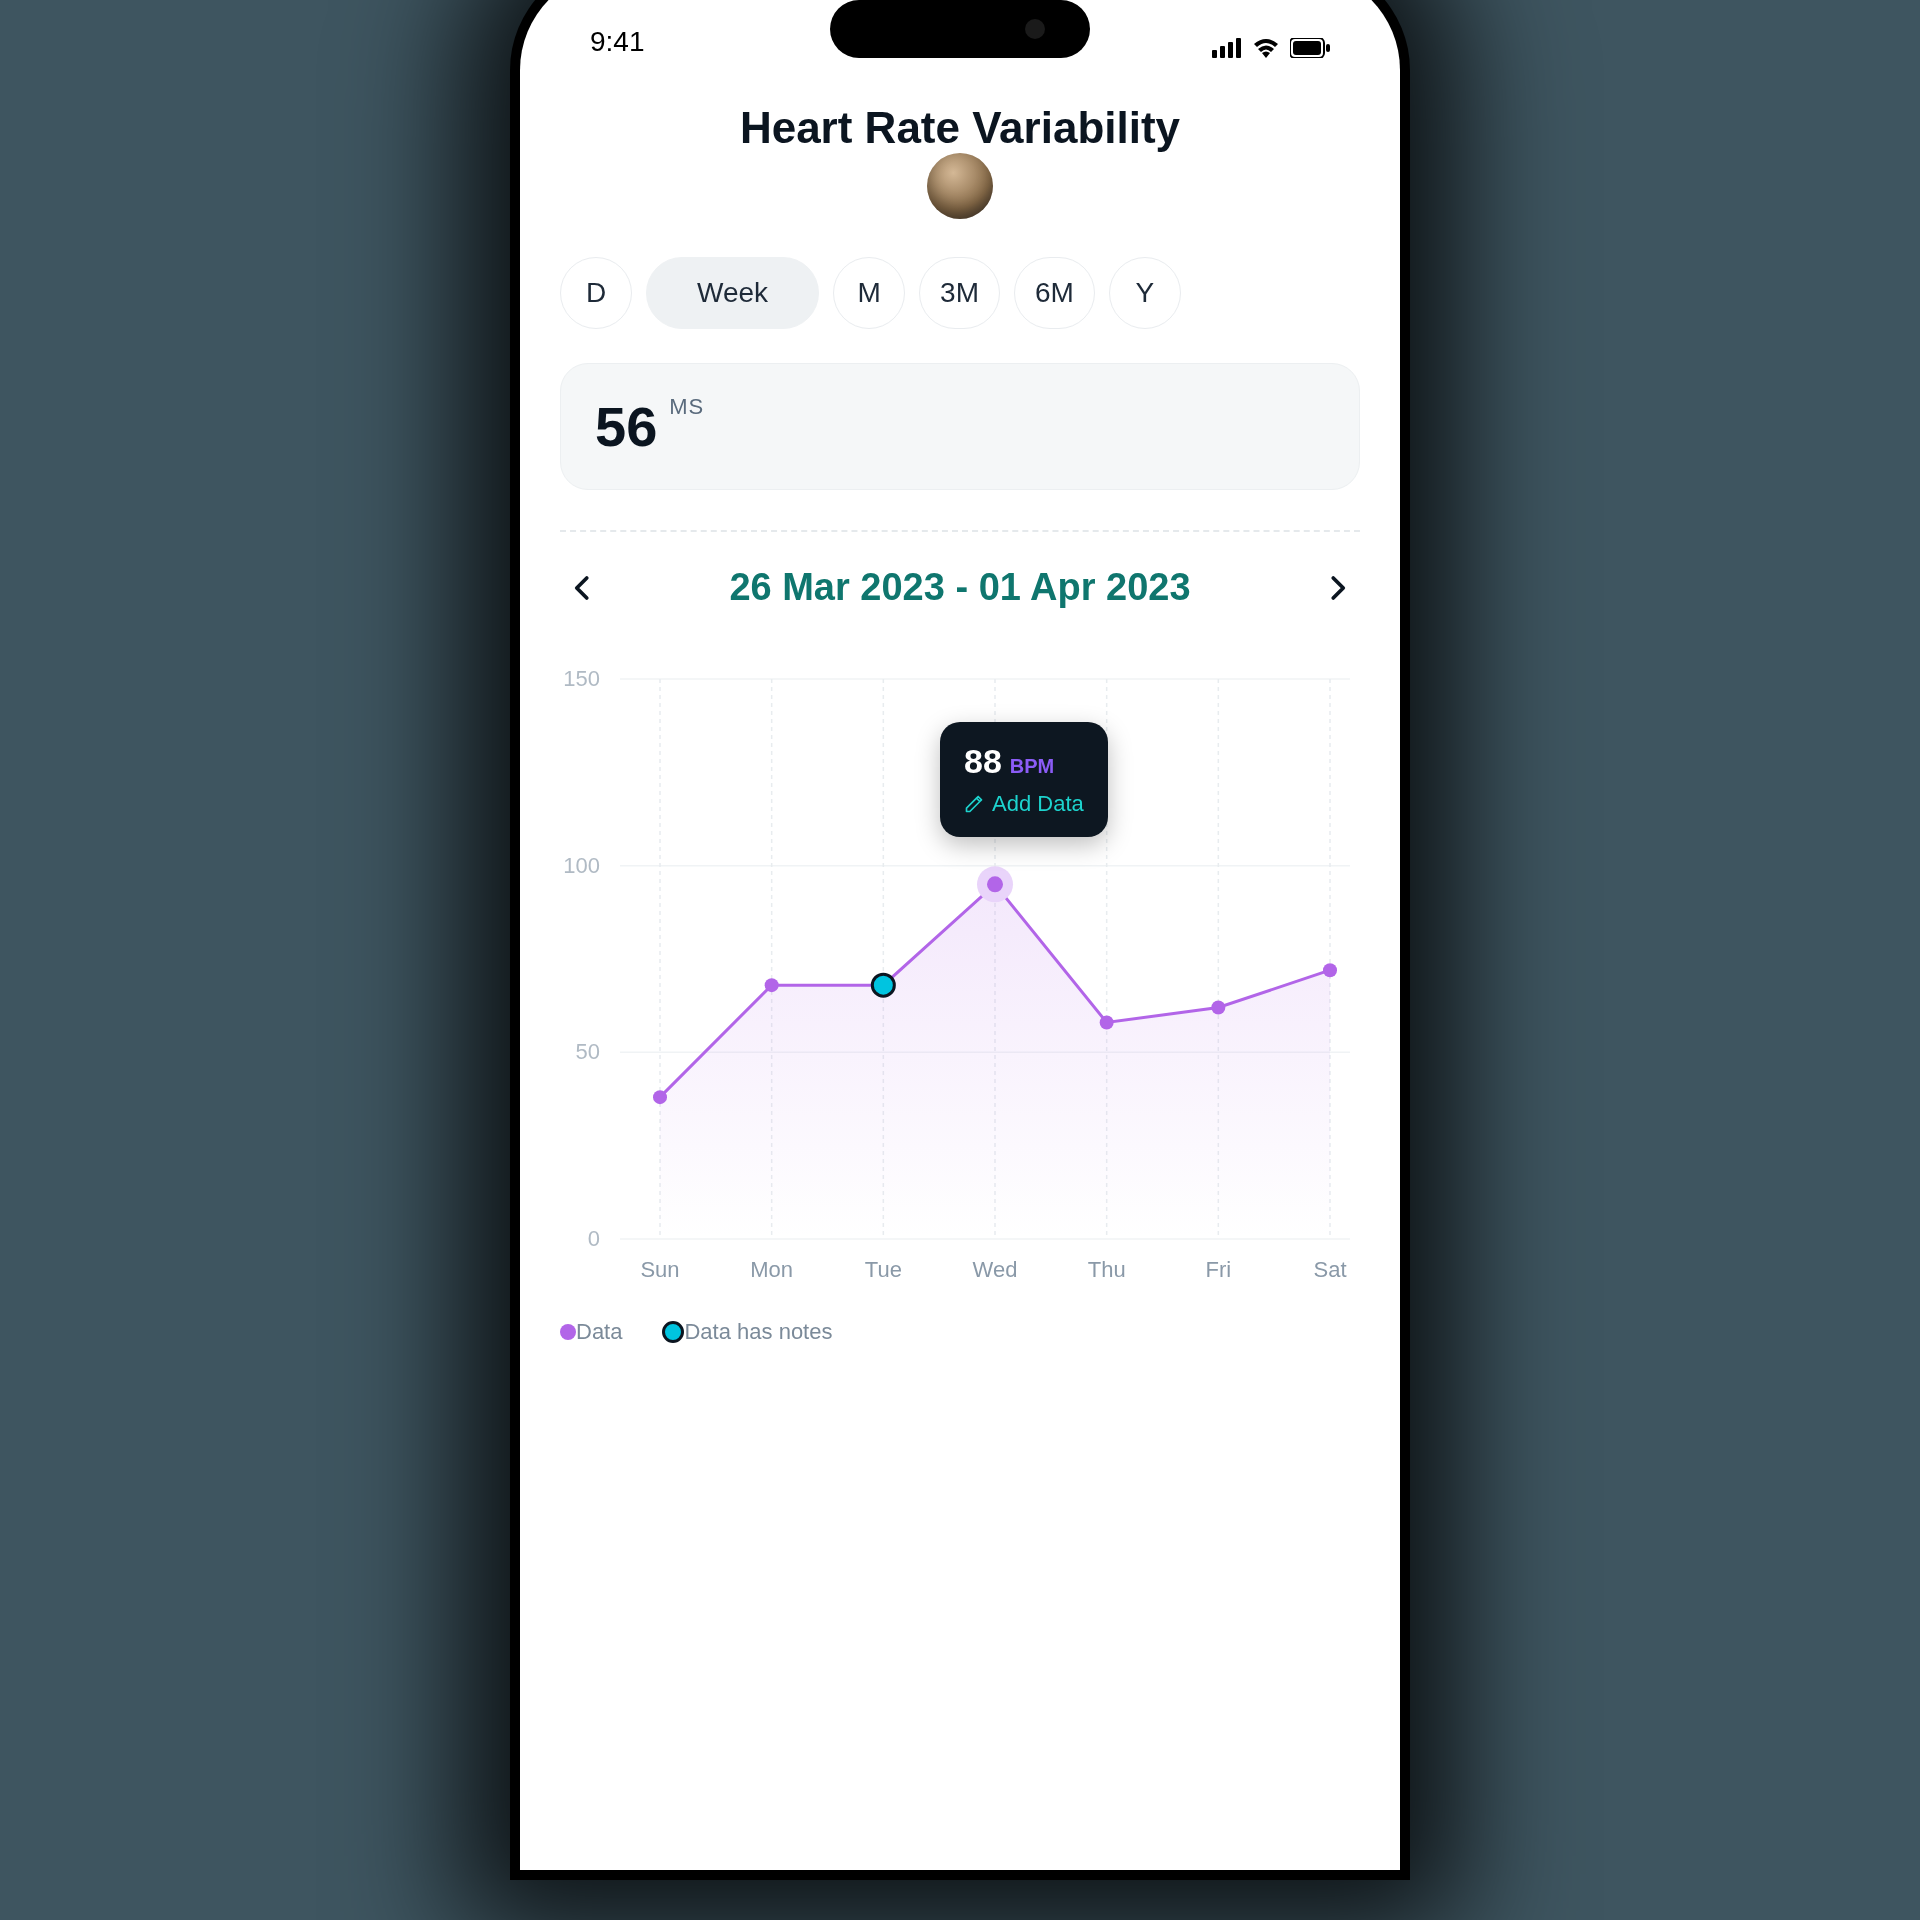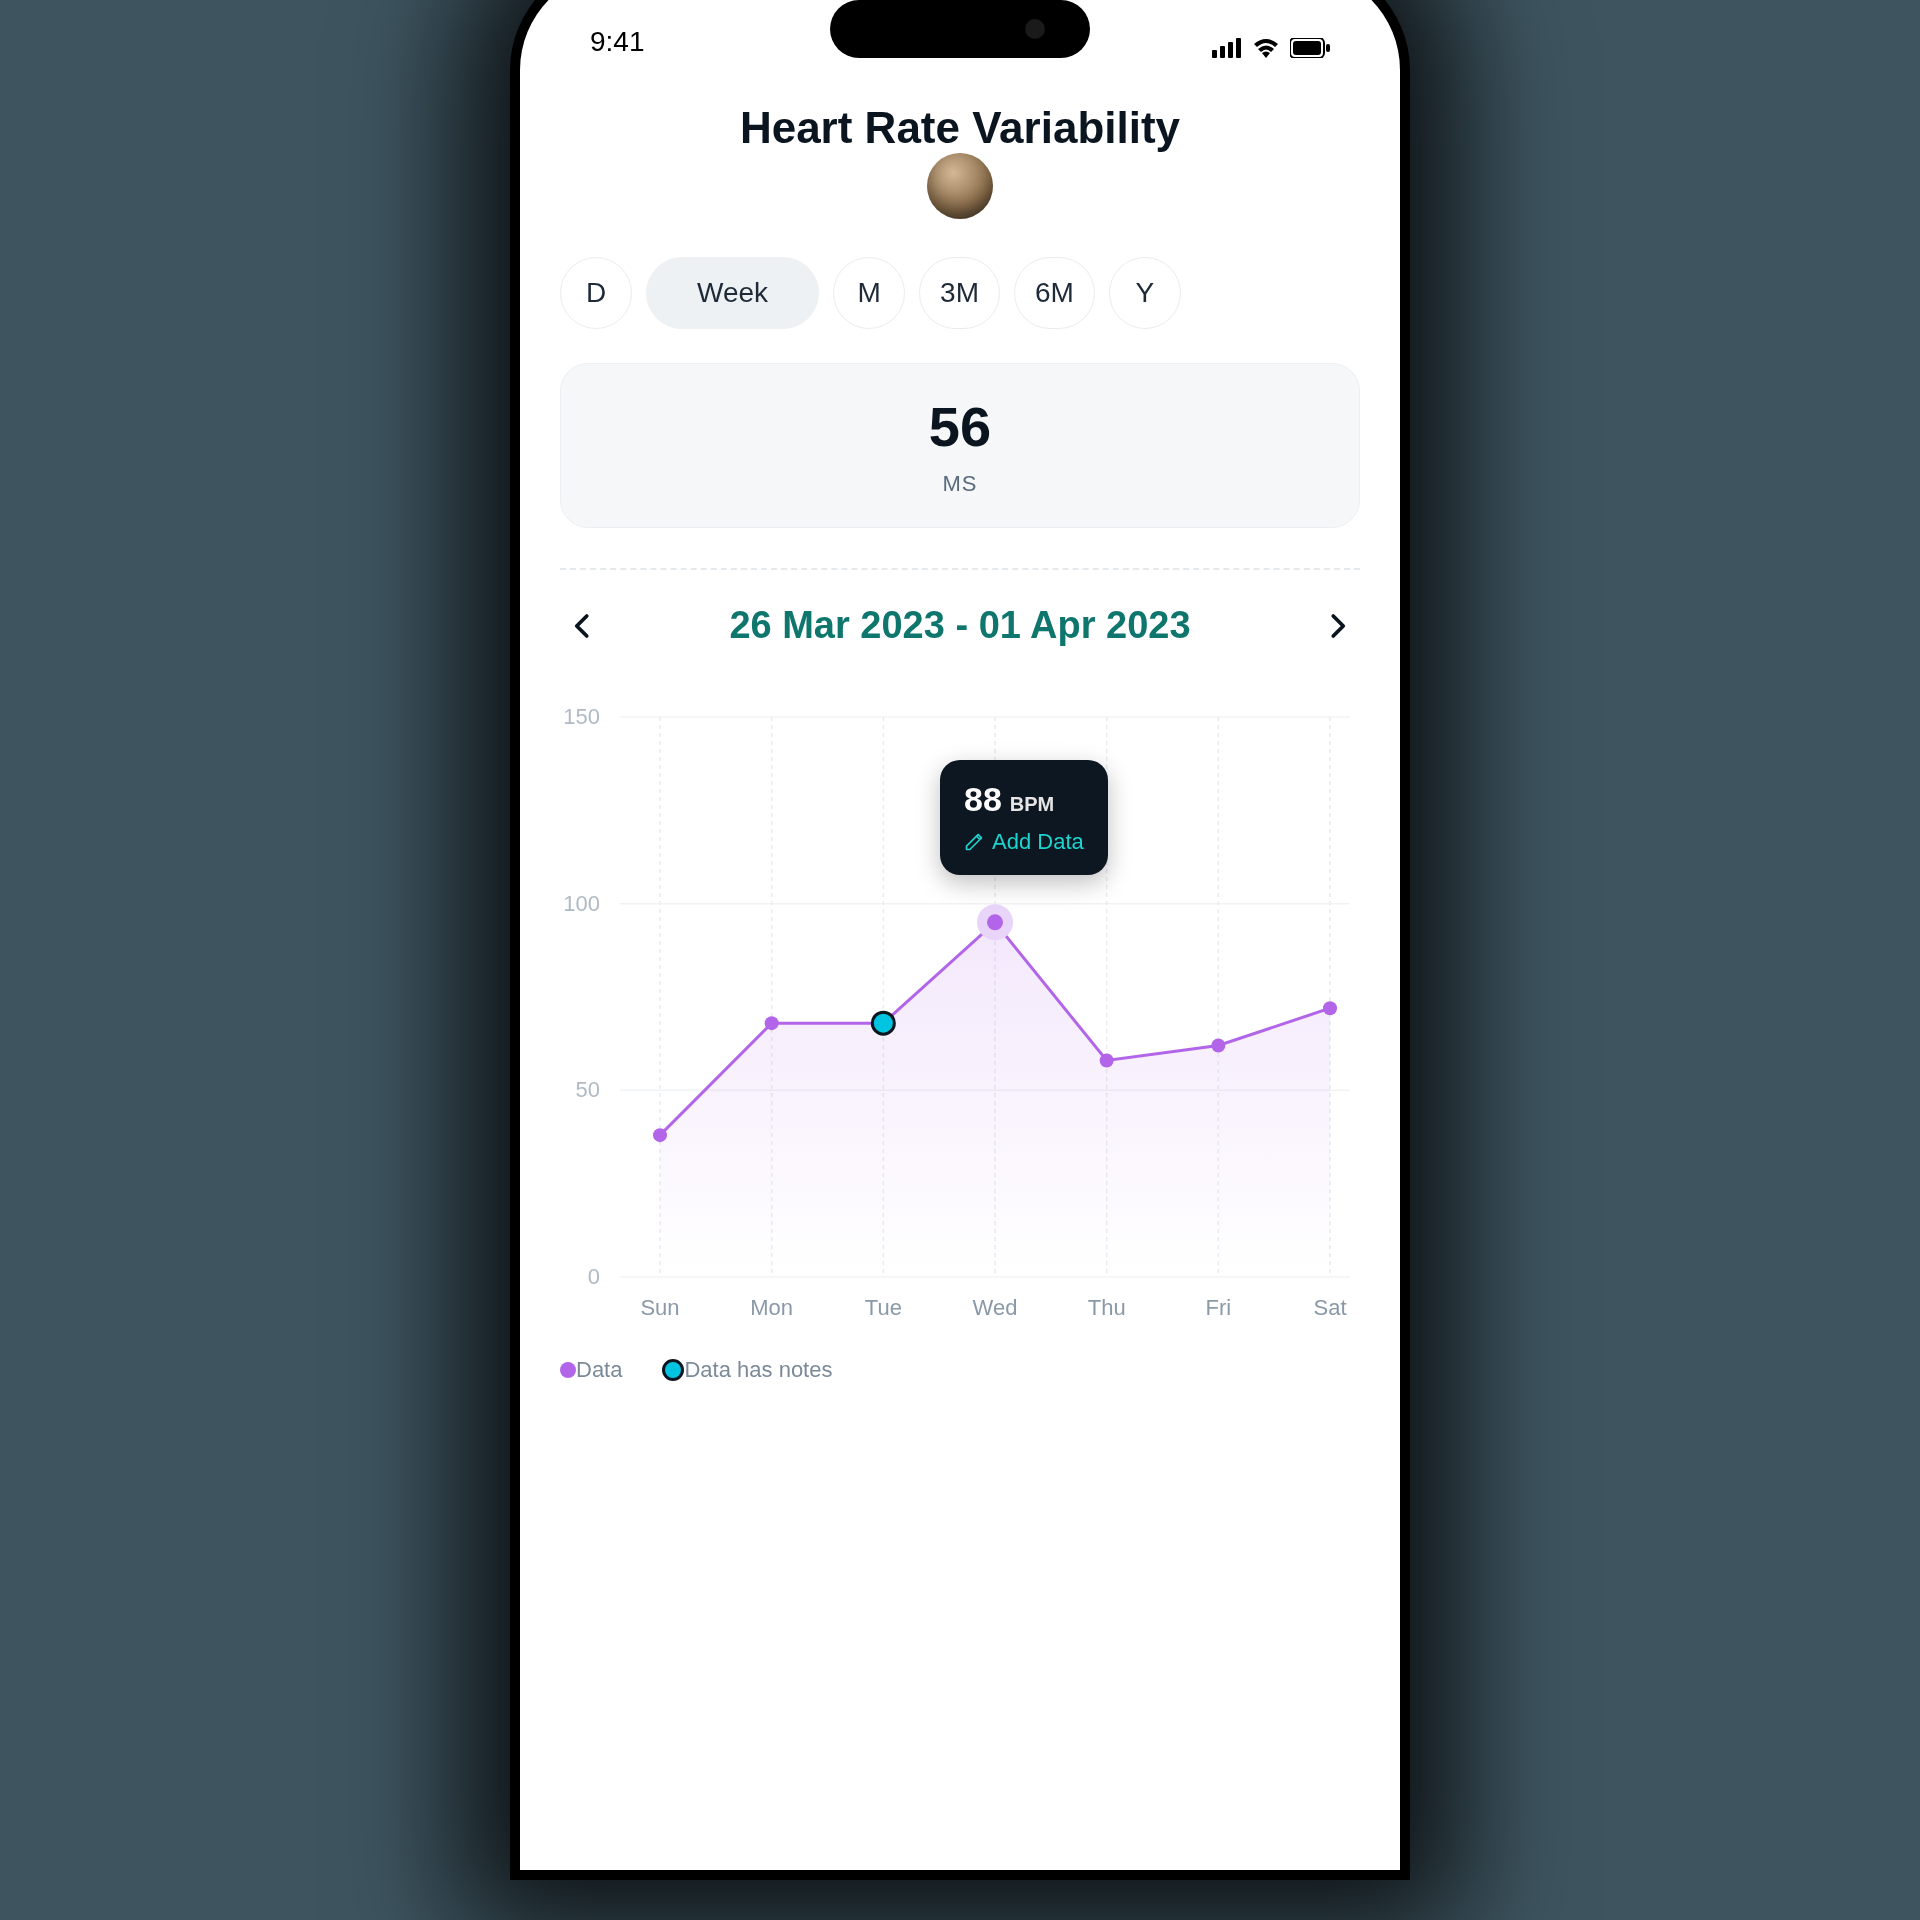--- a/index.html
+++ b/index.html
@@ -99,23 +99,22 @@
     border-color: #eef1f3;
     padding: 0 50px;
   }
   .metric-card {
     margin-top: 34px;
     background: #f5f7f8;
     border: 1.5px solid #eceff1;
     border-radius: 28px;
     padding: 30px 34px;
     display: flex;
-    align-items: center;
+    align-items: flex-start;
     gap: 12px;
-    flex-direction: column;
   }
   .metric-val { font-size: 56px; font-weight: 700; color: #0b1520; }
   .metric-unit { font-size: 22px; font-weight: 500; color: #5a6b7d; letter-spacing: 1px; }
   .divider { border-top: 2px dashed #e5e9ec; margin-top: 40px; }
   .date-nav {
     display: flex;
     align-items: center;
     justify-content: space-between;
     margin-top: 34px;
     padding: 0 8px;
@@ -138,21 +137,21 @@
     background: #0d1721;
     color: #fff;
     border-radius: 20px;
     padding: 20px 24px;
     box-shadow: 0 8px 24px rgba(0,0,0,0.25);
     top: 63px;
     left: 380px;
   }
   .tt-row1 { display: flex; align-items: baseline; gap: 8px; }
   .tt-val { font-size: 34px; font-weight: 700; }
-  .tt-unit { font-size: 20px; color: #e5e5e5; font-weight: 600; }
+  .tt-unit { font-size: 20px; color: #8b5cf6; font-weight: 600; }
   .tt-row2 { display: flex; align-items: center; gap: 8px; color: #1dd3ce; margin-top: 10px; font-size: 22px; font-weight: 500; }
   .legend {
     display: flex;
     gap: 40px;
     margin-top: 20px;
     align-items: center;
     font-size: 22px;
     color: #7b8a99;
   }
   .legend-item { display: flex; align-items: center; }

